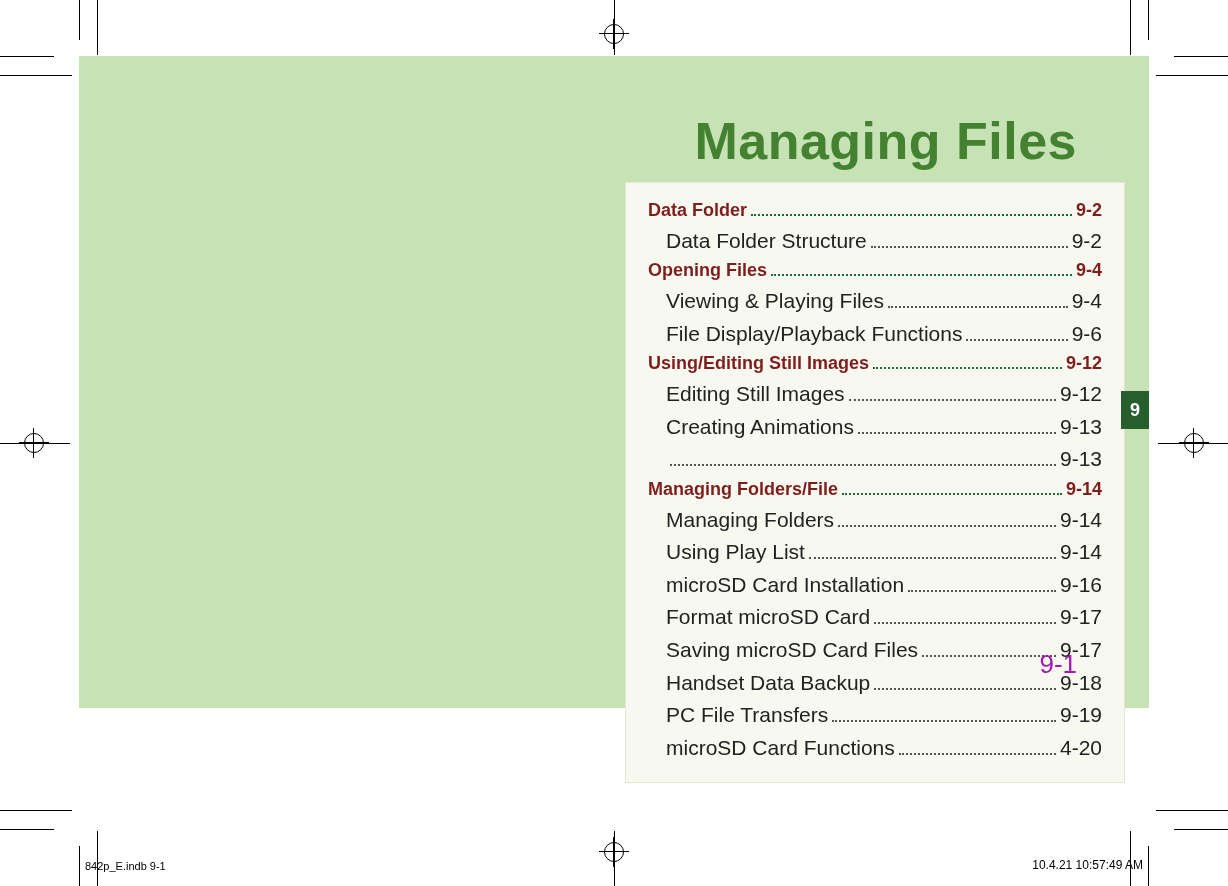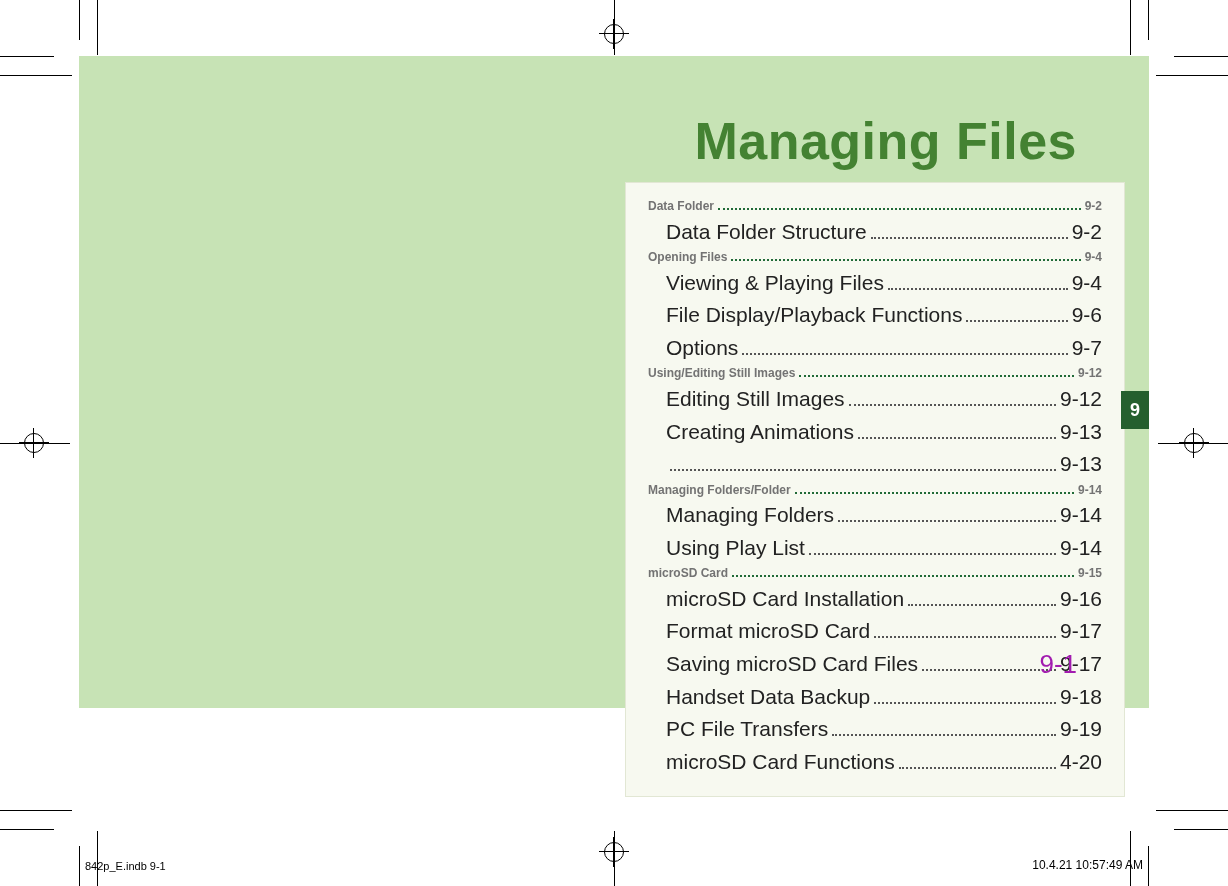--- a/index.html
+++ b/index.html
@@ -66,23 +66,23 @@
   .toc-row .dots {
     flex: 1 1 auto;
     border-bottom: 2px dotted #444;
     margin: 0 4px 4px 4px;
     min-width: 10px;
   }
   .toc-row .page-num { flex: 0 0 auto; }
 
   .section > .toc-row .label,
   .section > .toc-row .page-num {
-    color: #737373;
+    color: #7f1d1d;
     font-weight: 700;
-    font-size: 12px;
+    font-size: 18px;
   }
   .section > .toc-row .dots { border-bottom-color: #206a37; }
 
   .sub {
     padding-left: 18px;
   }
   .sub .toc-row .label,
   .sub .toc-row .page-num {
     color: #222;
     font-size: 21px;
@@ -192,25 +192,20 @@
           <div class="toc-row">
             <span class="label">Viewing &amp; Playing Files</span>
             <span class="dots"></span>
             <span class="page-num">9-4</span>
           </div>
           <div class="toc-row">
             <span class="label">File Display/Playback Functions</span>
             <span class="dots"></span>
             <span class="page-num">9-6</span>
           </div>
-          <div class="toc-row">
-            <span class="label">Options</span>
-            <span class="dots"></span>
-            <span class="page-num">9-7</span>
-          </div>
         </div>
       </div>
       <div class="section">
         <div class="toc-row">
           <span class="label">Using/Editing Still Images</span>
           <span class="dots"></span>
           <span class="page-num"> 9-12</span>
         </div>
         <div class="sub">
           <div class="toc-row">
@@ -224,43 +219,38 @@
             <span class="page-num">9-13</span>
           </div>
           <div class="toc-row">
             <span class="dots"></span>
             <span class="page-num">9-13</span>
           </div>
         </div>
       </div>
       <div class="section">
         <div class="toc-row">
-          <span class="label">Managing Folders/Folder</span>
+          <span class="label">Managing Folders/File</span>
           <span class="dots"></span>
           <span class="page-num"> 9-14</span>
         </div>
         <div class="sub">
           <div class="toc-row">
             <span class="label">Managing Folders</span>
             <span class="dots"></span>
             <span class="page-num">9-14</span>
           </div>
           <div class="toc-row">
             <span class="label">Using Play List</span>
             <span class="dots"></span>
             <span class="page-num">9-14</span>
           </div>
         </div>
       </div>
       <div class="section">
-        <div class="toc-row">
-          <span class="label">microSD Card</span>
-          <span class="dots"></span>
-          <span class="page-num"> 9-15</span>
-        </div>
         <div class="sub">
           <div class="toc-row">
             <span class="label">microSD Card Installation</span>
             <span class="dots"></span>
             <span class="page-num">9-16</span>
           </div>
           <div class="toc-row">
             <span class="label">Format microSD Card</span>
             <span class="dots"></span>
             <span class="page-num">9-17</span>

